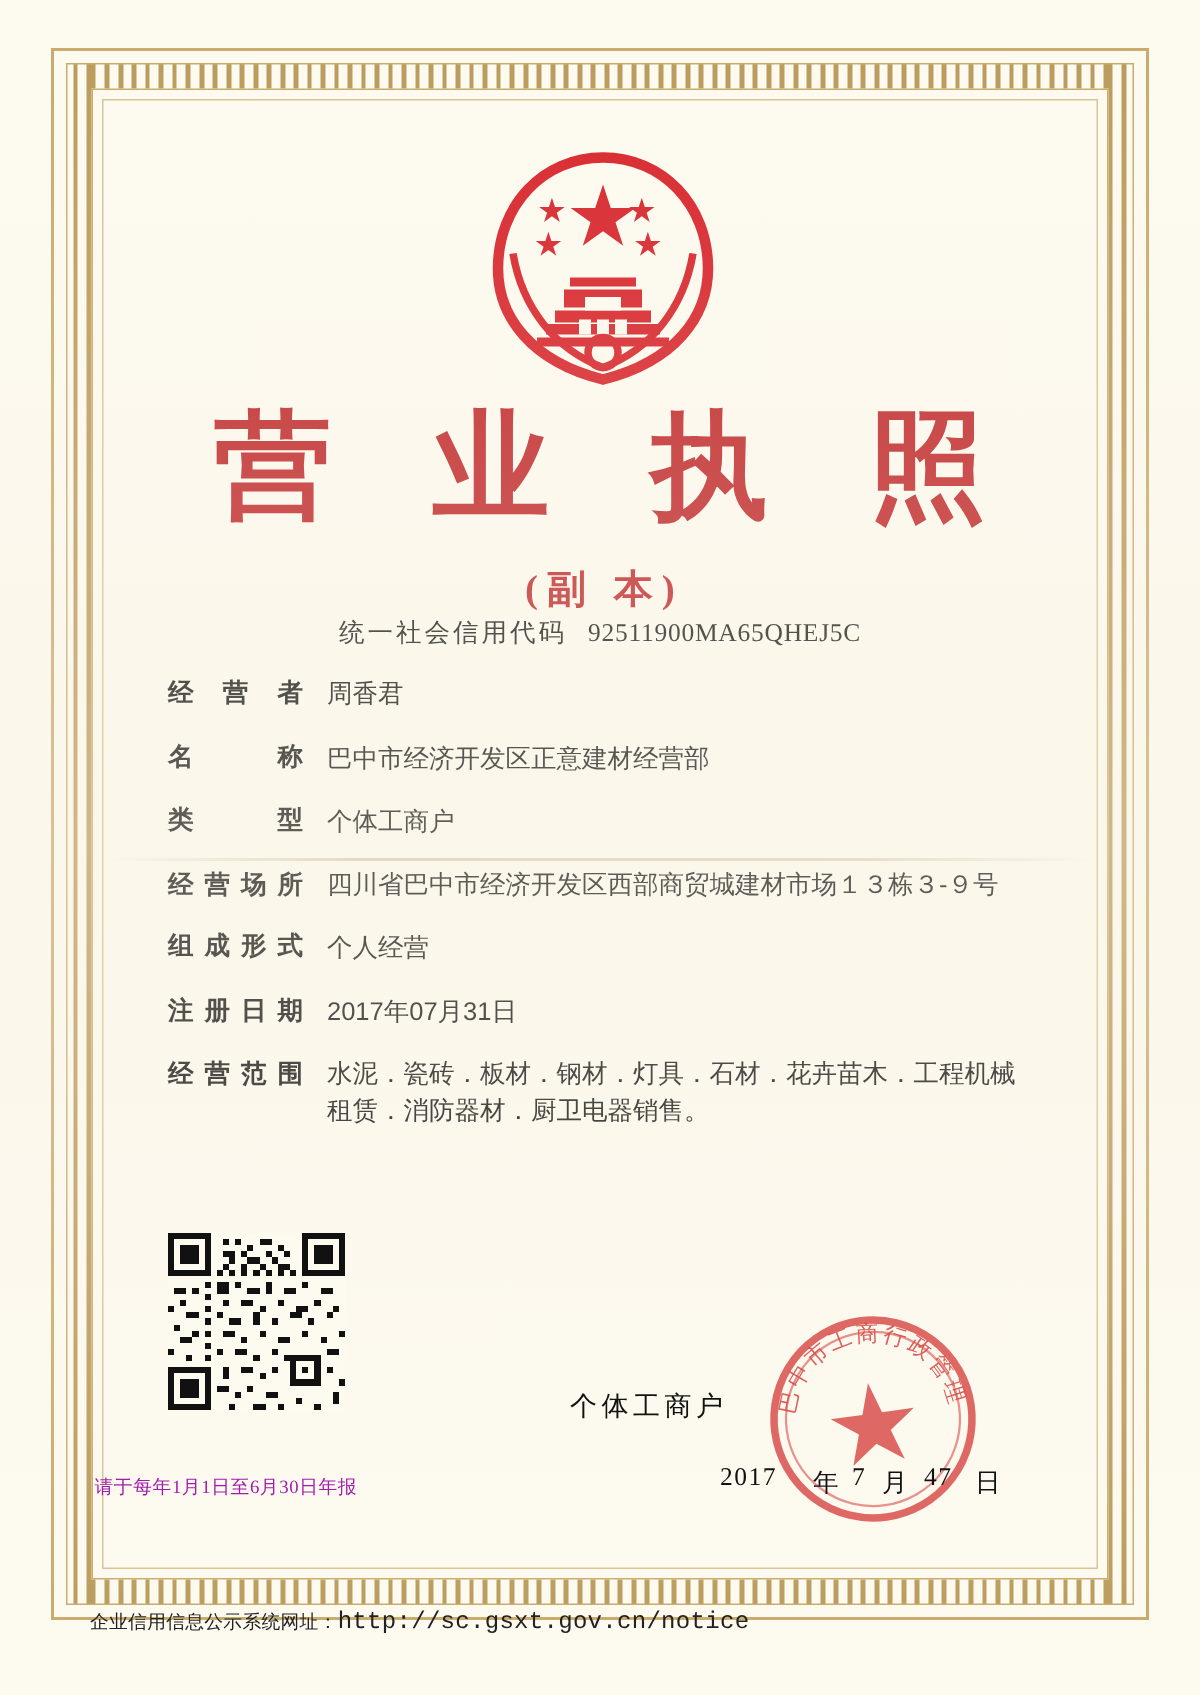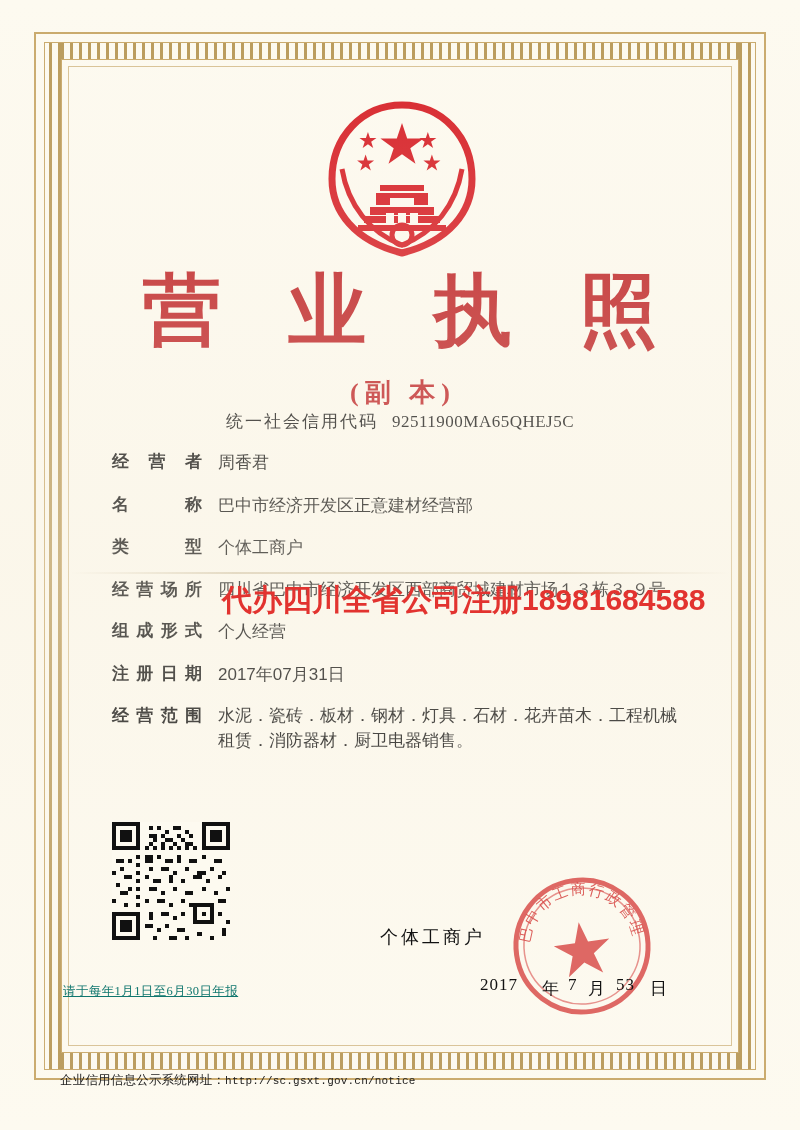--- a/index.html
+++ b/index.html
@@ -218,35 +218,34 @@
     color: #e2332f;
     letter-spacing: 0px;
     white-space: nowrap;
   }
 
   
   .annual-note {
     position: absolute;
     left: 63px; top: 983px;
     font-size: 12.5px;
-    color: #0f766e;
+    color: #a21caf;
     letter-spacing: 0.4px;
-    text-decoration: underline;
   }
   .footer-left {
     position: absolute;
     left: 60px; top: 1072px;
     font-size: 12.5px;
     color: #222;
     letter-spacing: 0.2px;
     font-family: "Liberation Serif", "DejaVu Serif", serif;
   }
   .footer-left .url {
     font-family: "Liberation Mono", "DejaVu Sans Mono", monospace;
-    font-size: 11px;
+    font-size: 16px;
   }
   .footer-right {
     position: absolute;
     right: 58px; top: 1072px;
     font-size: 13px;
     color: #222;
     letter-spacing: 0.4px;
   }
 </style>
 </head>
@@ -324,21 +323,20 @@
     </div>
     <div class="row">
       <div class="key">经营范围</div>
       <div class="val tight">水泥．瓷砖．板材．钢材．灯具．石材．花卉苗木．工程机械租赁．消防器材．厨卫电器销售。</div>
     </div>
   </div>
 
   <div class="fold-line"></div>
   <div class="paper-shade"></div>
 
-  <div class="watermark">代办四川全省公司注册18981684588</div>
 
   <div class="qr">
     <svg class="grid" width="118" height="118" viewBox="0 0 29 29" shape-rendering="crispEdges" xmlns="http://www.w3.org/2000/svg">
       <rect width="29" height="29" fill="#fdfaf0"></rect>
       <g fill="#111">
 
         <rect x="0" y="0" width="7" height="1"></rect>
           <rect x="0" y="6" width="7" height="1"></rect>
         <rect x="0" y="0" width="1" height="7"></rect>
           <rect x="6" y="0" width="1" height="7"></rect>
@@ -471,21 +469,21 @@
         </text>
       </g>
     </svg>
   </div>
 
   <div class="date-line">
     <span class="y">2017</span>
     <span class="ych">年</span>
     <span class="m">7</span>
     <span class="mch">月</span>
-    <span class="d">53</span>
+    <span class="d">47</span>
     <span class="dch">日</span>
   </div>
 
   <div class="annual-note">请于每年1月1日至6月30日年报</div>
 
   <div class="footer-left">
     <span>企业信用信息公示系统网址：</span><span class="url">http://sc.gsxt.gov.cn/notice</span>
   </div>
 
 </div>

